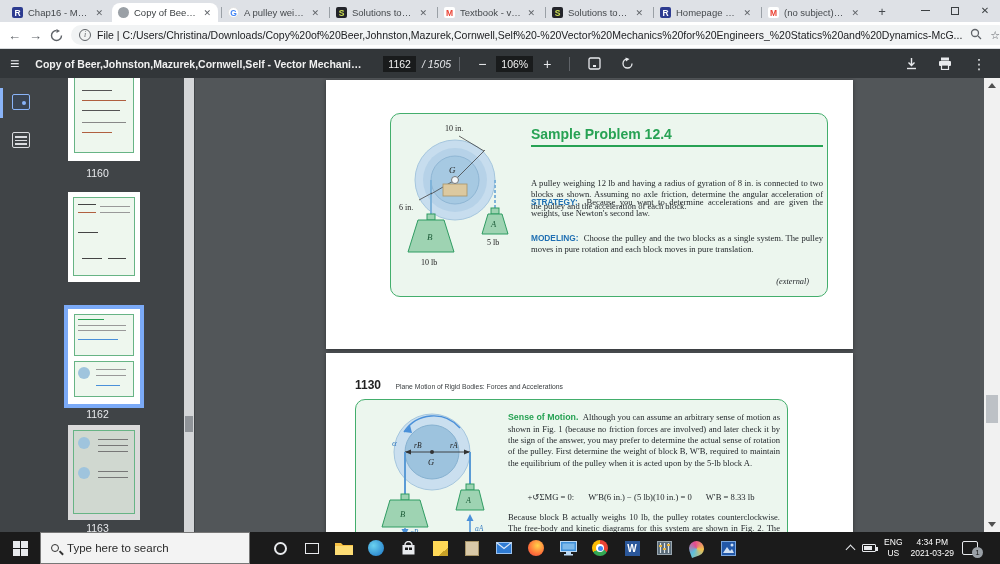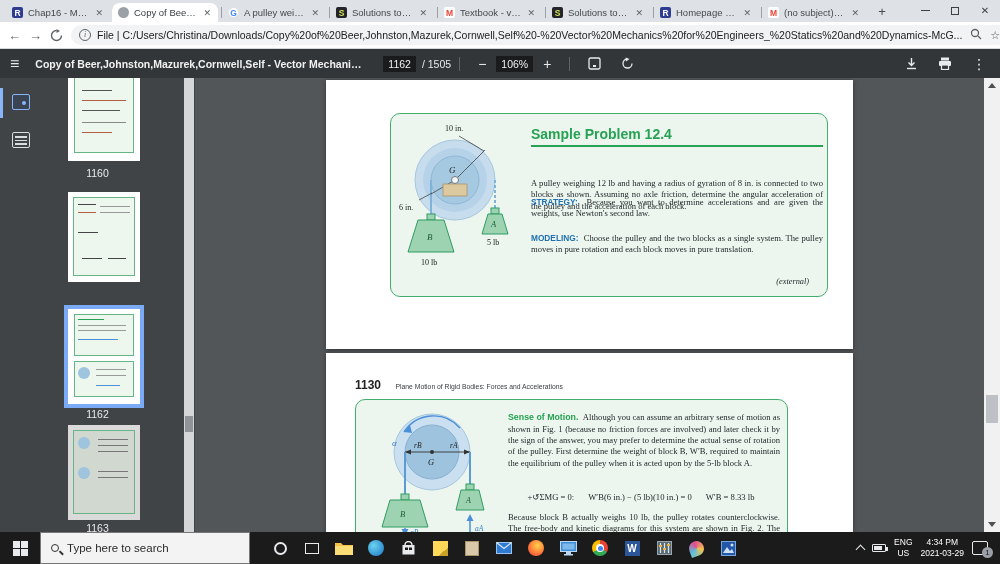--- a/index.html
+++ b/index.html
@@ -42,21 +42,21 @@
                  font-size:8px; line-height:10px; text-align:center; margin-right:6px; flex:0 0 12px; font-style:italic; font-family:"Liberation Serif",serif; }
   .omni-ico { color:#5f6368; font-size:11px; margin-left:8px; cursor:pointer; }
 
   
   .pdfbar { position:absolute; left:0; top:49px; width:1000px; height:29px; background:#323639; color:#f1f1f1;
             display:flex; align-items:center; }
   .pdf-ico { color:#e8eaed; font-size:14px; margin:0 10px; cursor:pointer; display:flex; align-items:center; }
   .pdf-title { font-size:10.5px; font-weight:bold; max-width:330px; white-space:nowrap; overflow:hidden;
                text-overflow:ellipsis; margin-left:6px; }
   .page-box { background:#191b1c; padding:2px 5px; font-size:10.5px; margin-left:18px; cursor:text; }
-  .page-total { font-size:10.5px; margin-left:6px; color:#e8eaed; }
+  .page-total { font-size:10.5px; margin-left:6px; color:#e8eaed;font-style:italic; }
   .vdiv { width:1px; height:14px; background:#5f6368; margin:0 8px; }
   .zoom-box { background:#191b1c; padding:2px 5px; font-size:10.5px; }
   .pdfbar-right { position:absolute; right:4px; top:0; height:29px; display:flex; align-items:center; }
 
   
   .content { position:absolute; left:0; top:78px; width:1000px; height:454px; overflow:hidden; }
   .sidebar { position:absolute; left:0; top:0; width:195px; height:454px; background:#404447; }
   .railsel { position:absolute; left:0; top:10px; width:3px; height:30px; background:#8ab4f8; }
   .rail-ico { position:absolute; left:12px; width:18px; height:16px; border:1.5px solid #dadce0; border-radius:2px; cursor:pointer; }
   .rail-ico.sel { border-color:#8ab4f8; background:#3a4452; }
@@ -93,21 +93,21 @@
   .winlogo { display:grid; grid-template-columns:7px 7px; grid-template-rows:7px 7px; gap:1px; }
   .winlogo div { background:#e8eaed; }
   .tb-search { width:210px; height:32px; background:#f3f3f3; display:flex; align-items:center; gap:8px; padding:0 10px;
                cursor:text; flex:0 0 210px; border:1px solid #777; }
   .tb-search-txt { font-size:11.5px; color:#2b2b2b; white-space:nowrap; }
   .mag { width:8px; height:8px; border:1.5px solid #333; border-radius:50%; position:relative; }
   .mag:after { content:""; position:absolute; left:7px; top:7px; width:5px; height:1.5px; background:#333; transform:rotate(45deg); }
   .cortana { width:13px; height:13px; border:2px solid #e8eaed; border-radius:50%; }
   .taskview { width:14px; height:11px; border:1.5px solid #e8eaed; position:relative; }
   .tb-ico { width:32px; height:32px; display:flex; align-items:center; justify-content:center; cursor:pointer; flex:0 0 32px; }
-  .tray { position:absolute; right:0; top:0; height:32px; display:flex; align-items:center; gap:8px; padding-right:12px; }
+  .tray { position:absolute; right:0; top:0; height:32px; display:flex; align-items:center; gap:8px; padding-right:22px; }
   .tray-txt { color:#fff; font-size:8.5px; line-height:1.25; text-align:center; cursor:default; }
   .chev { width:7px; height:7px; border-left:1.5px solid #e8eaed; border-top:1.5px solid #e8eaed; transform:rotate(45deg); margin-top:3px; cursor:pointer;}
   .battery { width:14px; height:8px; border:1px solid #e8eaed; border-radius:1px; position:relative; cursor:pointer;}
   .battery:after { content:""; position:absolute; right:-3px; top:2px; width:2px; height:4px; background:#e8eaed; }
   .battery .fillb { position:absolute; left:1px; top:1px; width:8px; height:4px; background:#e8eaed; }
   .notif { position:relative; width:16px; height:14px; border:1.5px solid #e8eaed; border-radius:2px; cursor:pointer; }
   .notif-badge { position:absolute; right:-6px; bottom:-4px; min-width:11px; height:11px; border-radius:50%;
                  background:#9aa0a6; color:#1b1b1b; font-size:8px; text-align:center; line-height:11px; }
   svg text { font-family:"Liberation Serif",serif; }
 </style>

